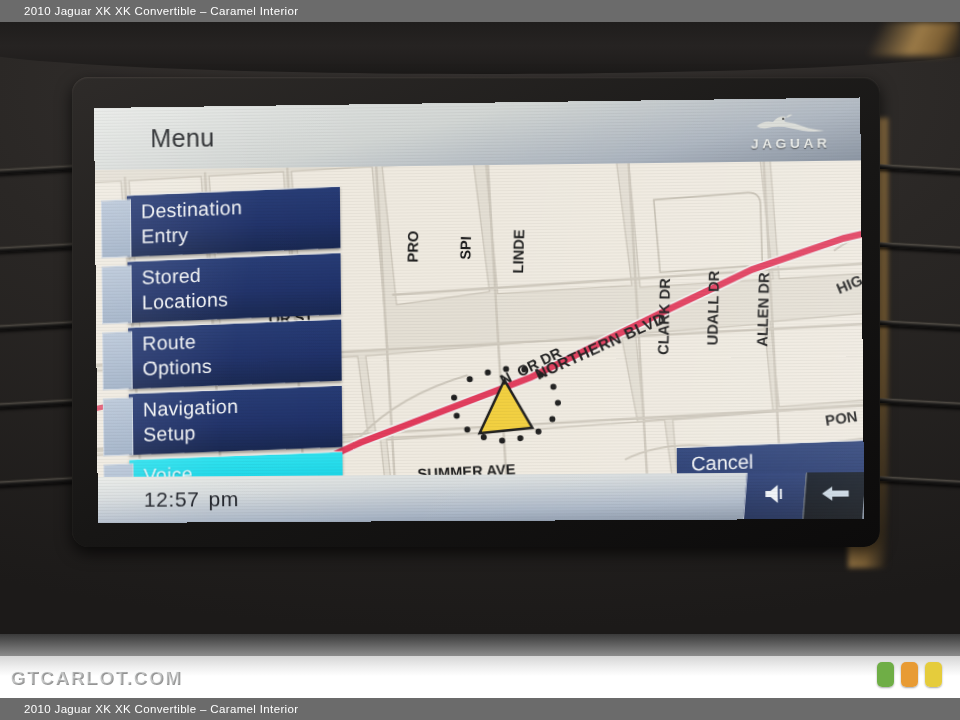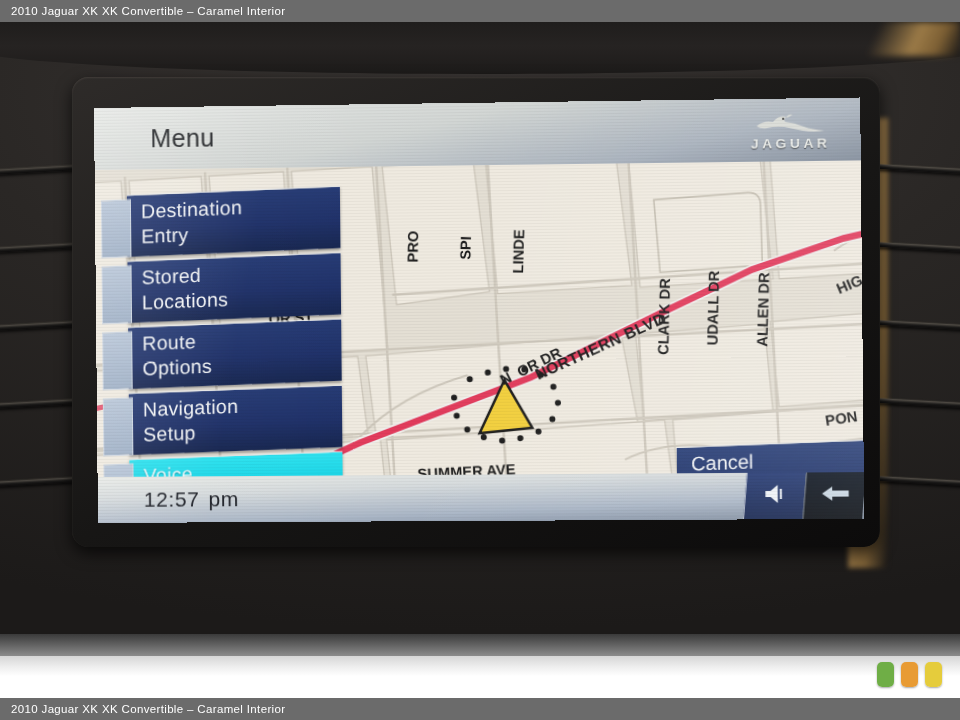--- a/index.html
+++ b/index.html
@@ -8,21 +8,21 @@
     font-family:"Liberation Sans", sans-serif;
     background:#000;
     position:relative;
   }
 
   
   .caption-bar {
     position:absolute; left:0; width:960px; height:22px;
     background:#6b6b6b; color:#ffffff;
     font-size:11.5px; letter-spacing:.35px;
-    display:flex; align-items:center; padding-left:11px;
+    display:flex; align-items:center; padding-left:24px;
   }
   .caption-top { top:0; }
   .caption-bottom { top:698px; }
 
   
   .photo {
     position:absolute; left:0; top:22px; width:960px; height:676px;
     overflow:hidden;
     background:#211f1e;
   }
@@ -417,20 +417,21 @@
           </span>
         </div>
       </div>
 
       <div class="screen-sheen"></div>
       <div class="scanlines"></div>
     </div>
   </div>
 
   <div class="console-strip"></div>
+  <div class="watermark">GTCARLOT.COM</div>
   <div class="swatches">
     <div class="sw" style="background: linear-gradient(rgb(111, 174, 70), rgb(111, 174, 70));"></div>
     <div class="sw" style="background: linear-gradient(rgb(232, 155, 52), rgb(232, 155, 52));"></div>
     <div class="sw" style="background: linear-gradient(rgb(229, 204, 60), rgb(229, 204, 60));"></div>
   </div>
 </div>
 
 <div class="caption-bar caption-bottom">
   <span>2010 Jaguar XK XK Convertible – Caramel Interior</span>
 </div>

